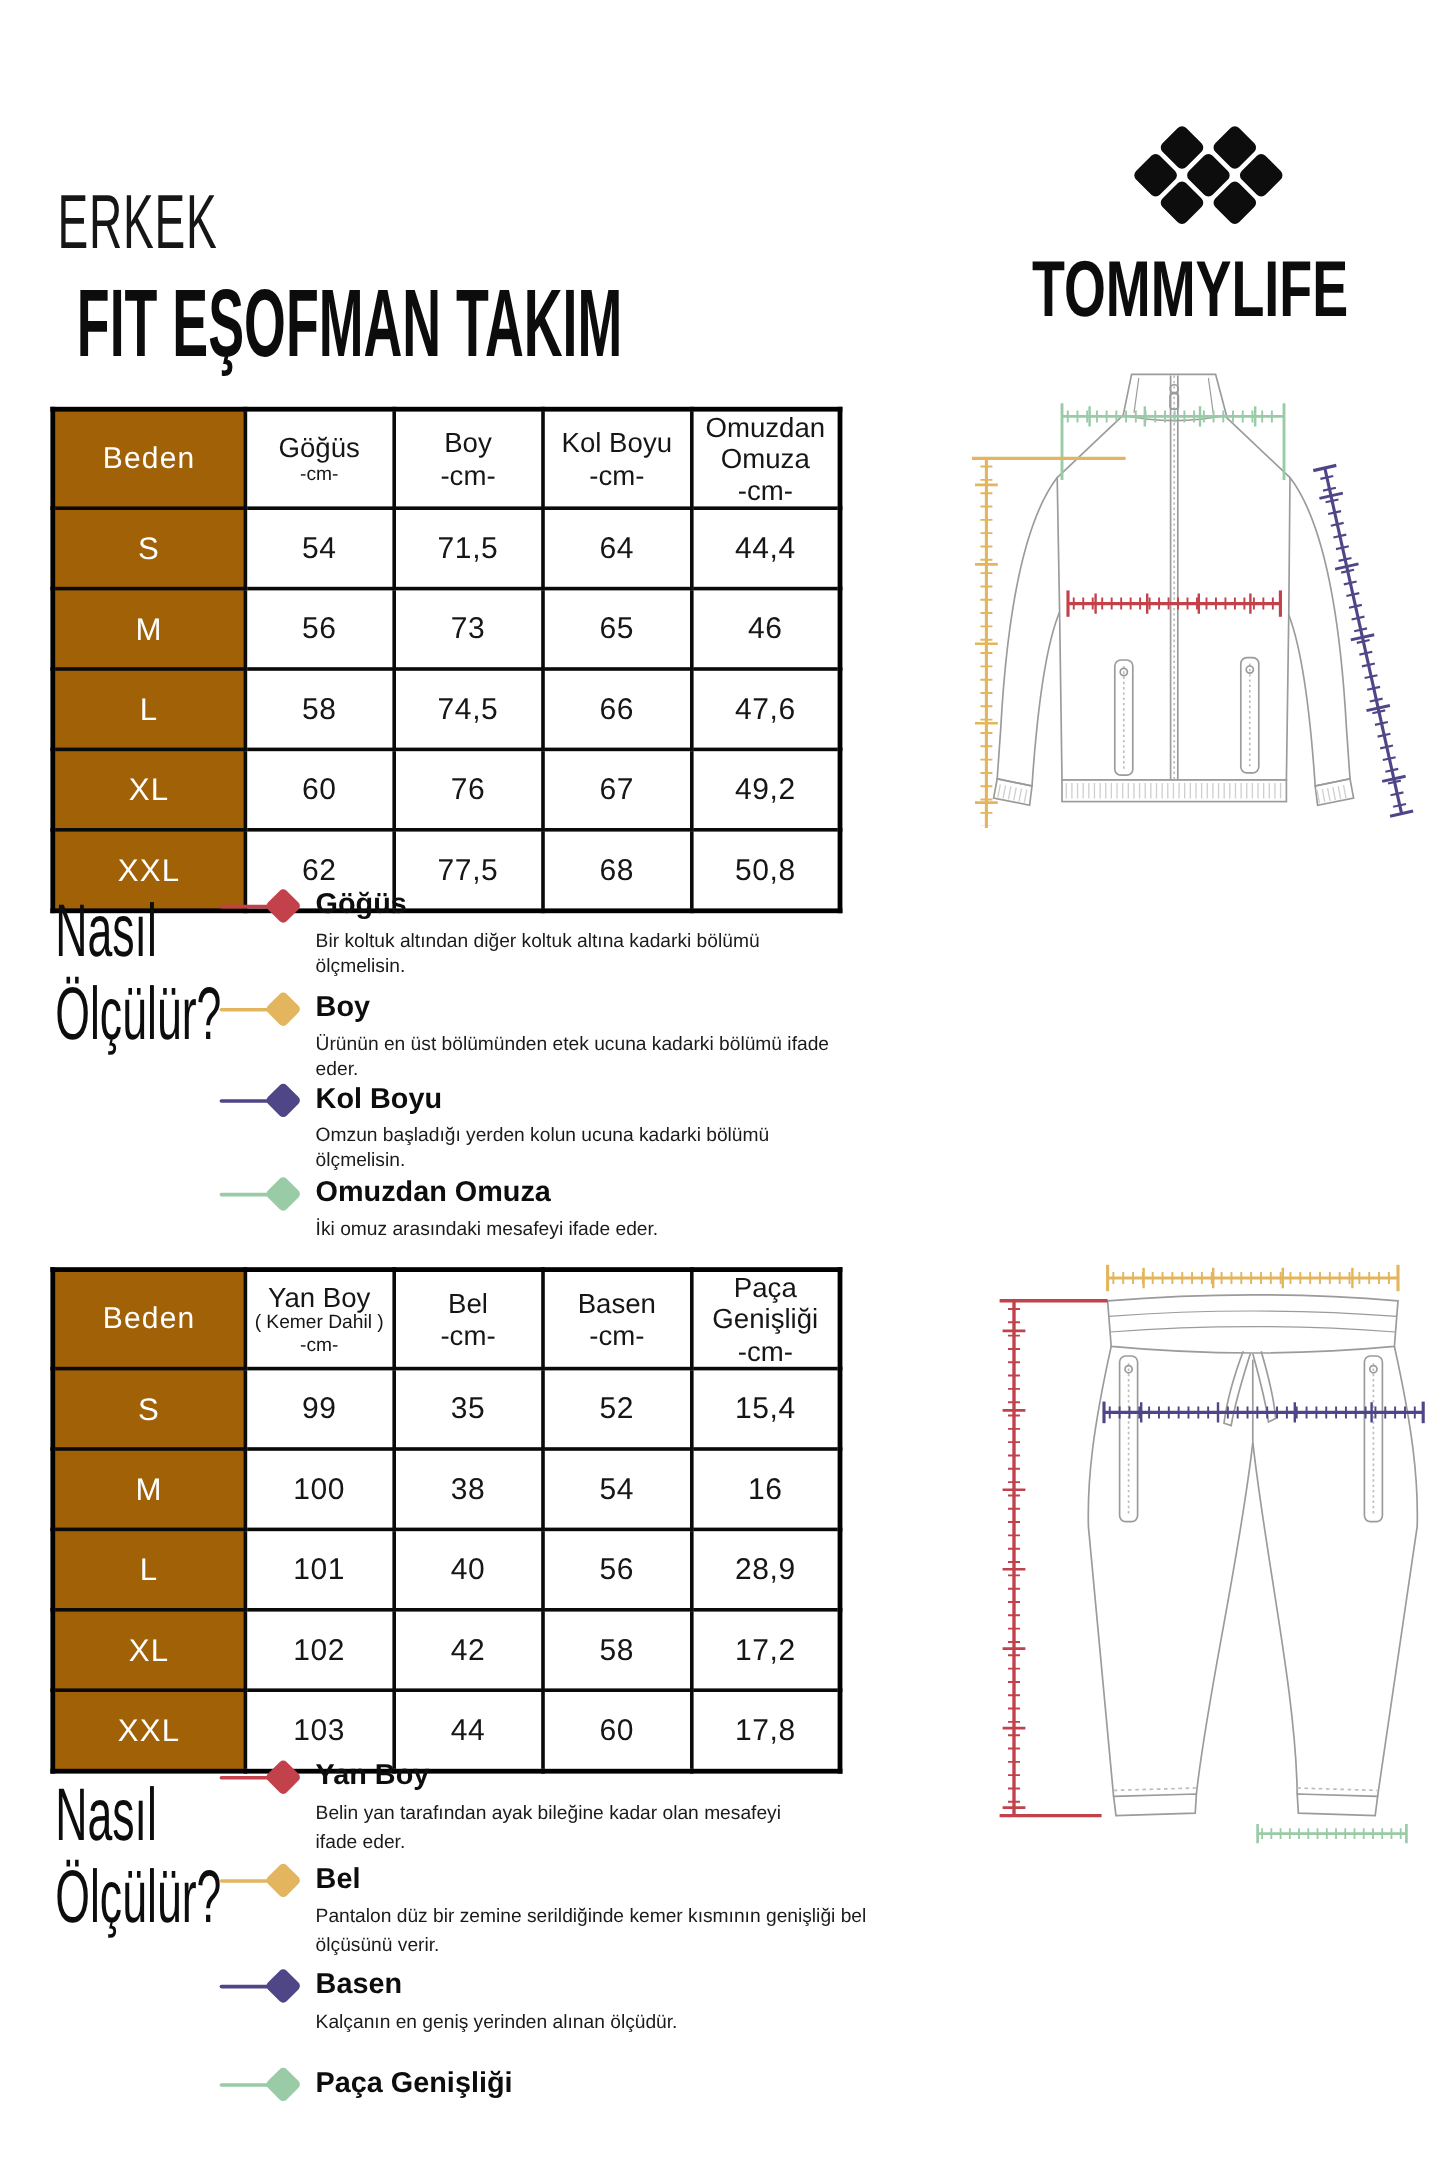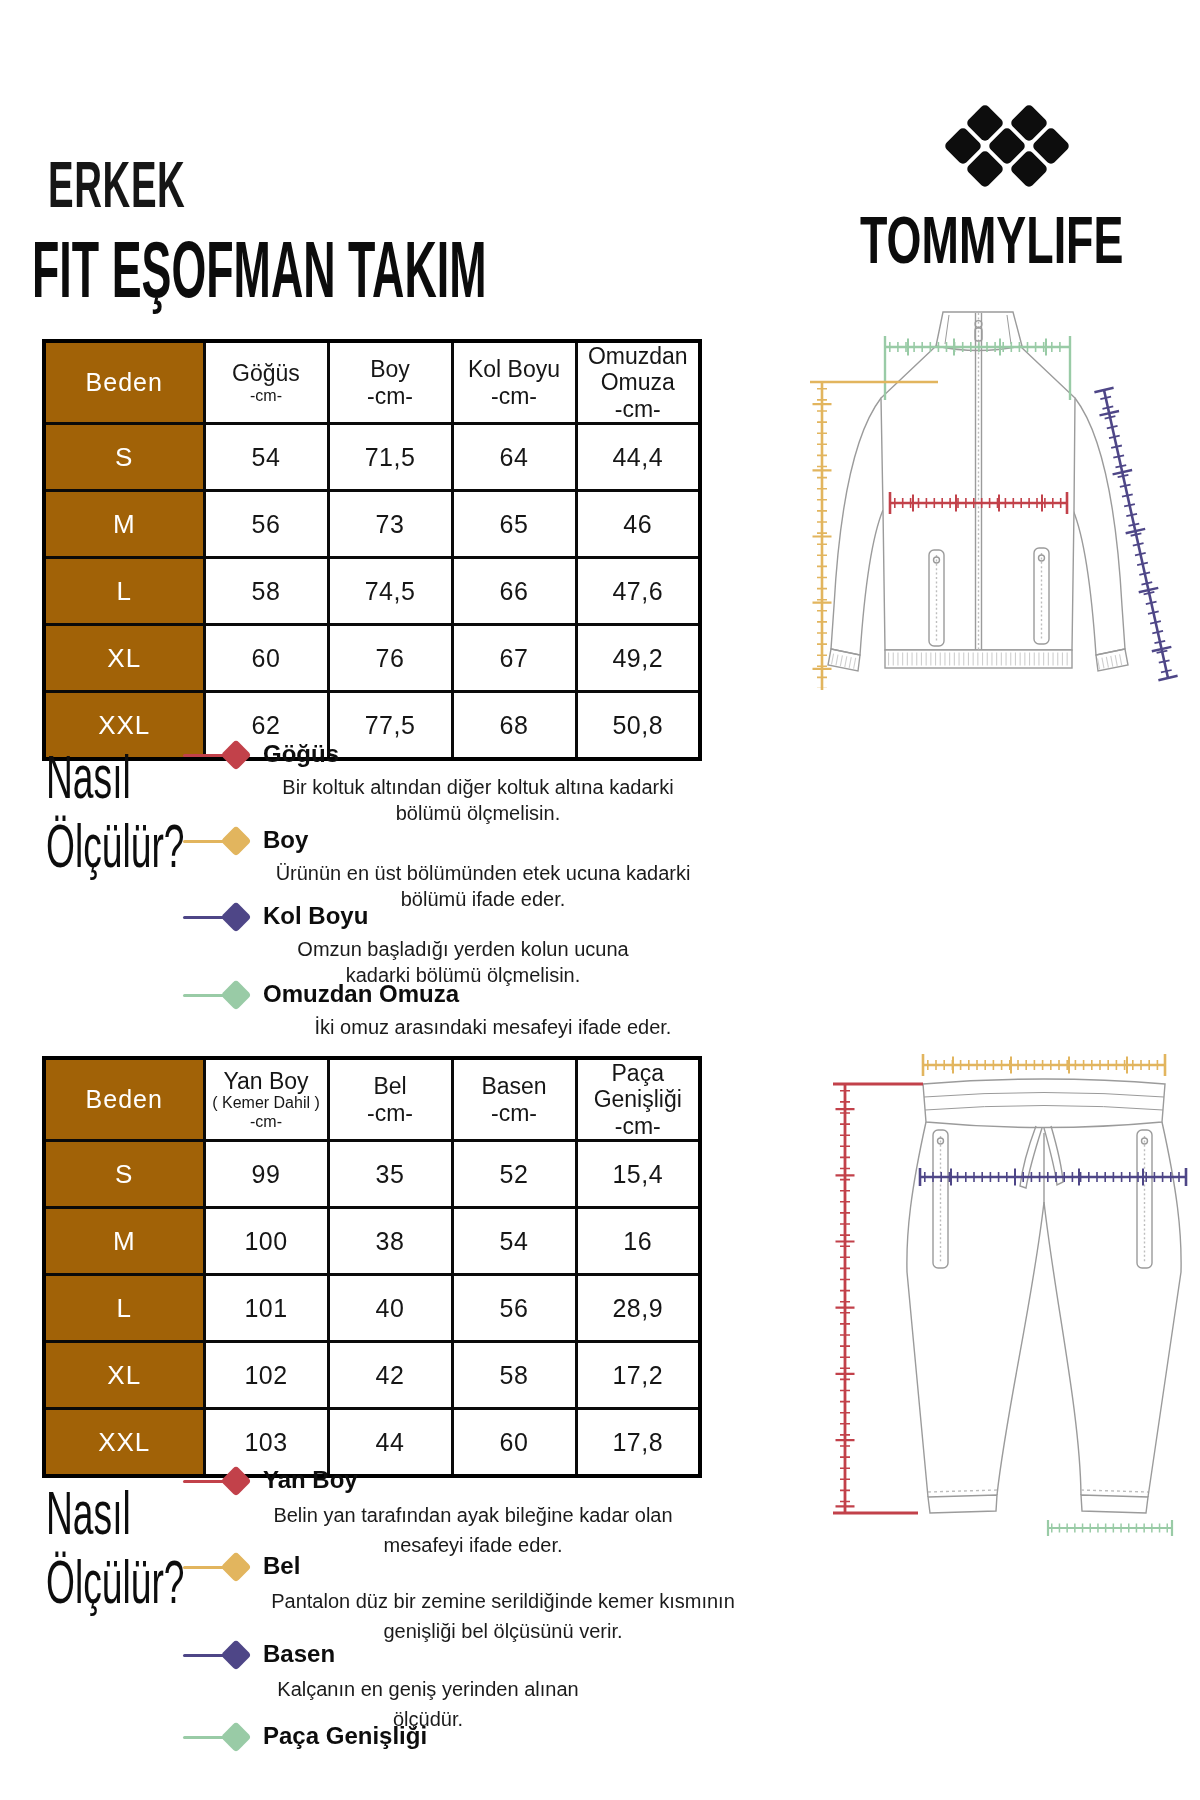--- a/index.html
+++ b/index.html
@@ -3,22 +3,22 @@
 <meta charset="utf-8">
 <style>
   html,body{margin:0;padding:0;}
   body{
     width:1200px;height:1800px;position:relative;background:#ffffff;
     font-family:"Liberation Sans",sans-serif;color:#111;overflow:hidden;
   }
   .abs{position:absolute;}
   .cond{display:inline-block;transform:scaleX(0.60);transform-origin:0 50%;white-space:nowrap;}
   
-  .kicker{left:48px;top:148px;font-size:64px;font-weight:700;letter-spacing:1px;color:#161616;}
-  .main-title{left:32px;top:224px;font-size:80px;font-weight:800;letter-spacing:0px;color:#0c0c0c;}
+  .kicker{left:48px;top:148px;font-size:64px;font-weight:400;letter-spacing:1px;color:#161616;}
+  .main-title{left:64px;top:224px;font-size:80px;font-weight:800;letter-spacing:0px;color:#0c0c0c;}
   .brand-name{left:860px;top:202px;font-size:66px;font-weight:800;color:#0c0c0c;}
   
   table.size-table{position:absolute;left:42px;border-collapse:collapse;table-layout:fixed;
     border:4px solid #000;background:#fff;}
   table.size-table td, table.size-table th{border:3px solid #0a0a0a;text-align:center;vertical-align:middle;
     font-weight:400;padding:0;}
   table.size-table col.c0{width:160px;}
   table.size-table col.cx{width:124px;}
   th.size-head, th.size-cell{background:#a16207;color:#ffffff;border-color:#050505;}
   th.size-head{font-size:25px;font-weight:400;letter-spacing:1px;}
@@ -27,21 +27,21 @@
   td.head-cell .note{display:block;font-size:16px;}
   td.val-cell{height:64px;font-size:25px;letter-spacing:0.5px;color:#161616;}
   
   .how-heading{font-size:62px;font-weight:500;color:#0d0d0d;line-height:1.12;}
   .legend-item{position:absolute;left:183px;display:flex;gap:16px;}
   .marker{width:64px;height:30px;display:flex;align-items:center;flex-shrink:0;margin-top:0px;}
   .mline{flex:1;height:3px;border-radius:2px;}
   .diamond{width:22px;height:22px;border-radius:4px;transform:rotate(45deg);margin-left:-2px;flex-shrink:0;}
   .ltext{width:460px;}
   .ltitle{font-size:24px;font-weight:700;color:#0d0d0d;margin-bottom:6px;}
-  .ldesc{font-size:20px;line-height:1.32;color:#1b1b1b;text-align:center;}
+  .ldesc{font-size:16px;line-height:1.32;color:#1b1b1b;}
   .ldesc.sp{line-height:1.5;}
 </style>
 </head>
 <body>
 
 <div class="abs kicker"><span class="cond">ERKEK</span></div>
 <div class="abs main-title"><span class="cond" style="transform:scaleX(0.56);">FIT EŞOFMAN TAKIM</span></div>
 
 <svg class="abs" style="left:938px;top:100px;" width="136" height="92" viewBox="0 0 136 92">
   <g fill="#0d0d0d">

